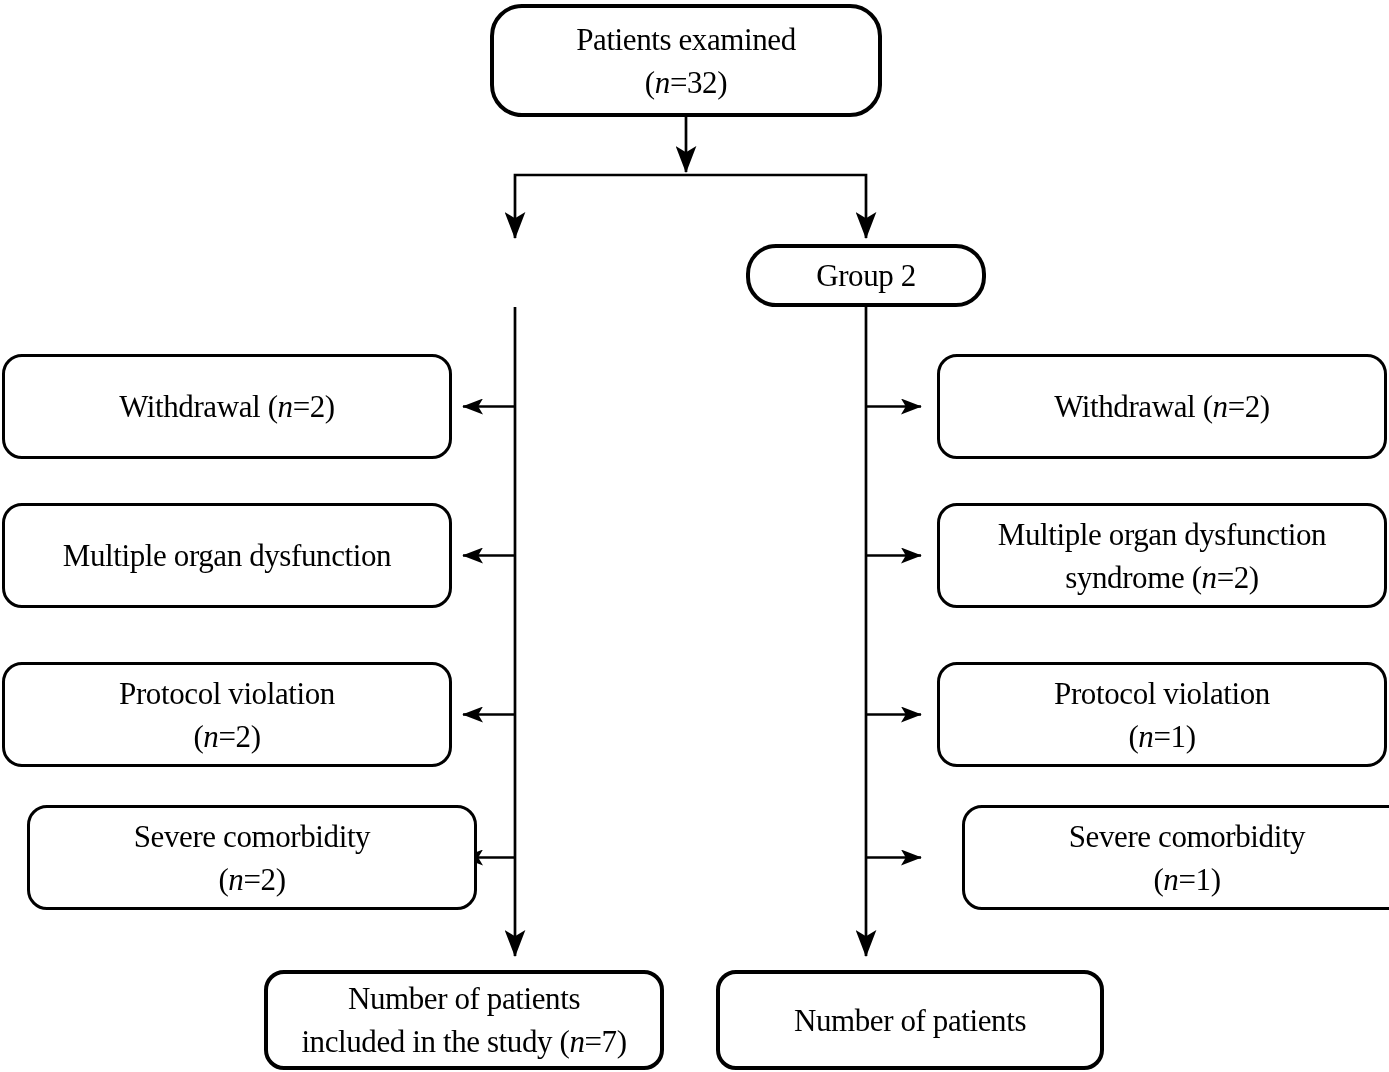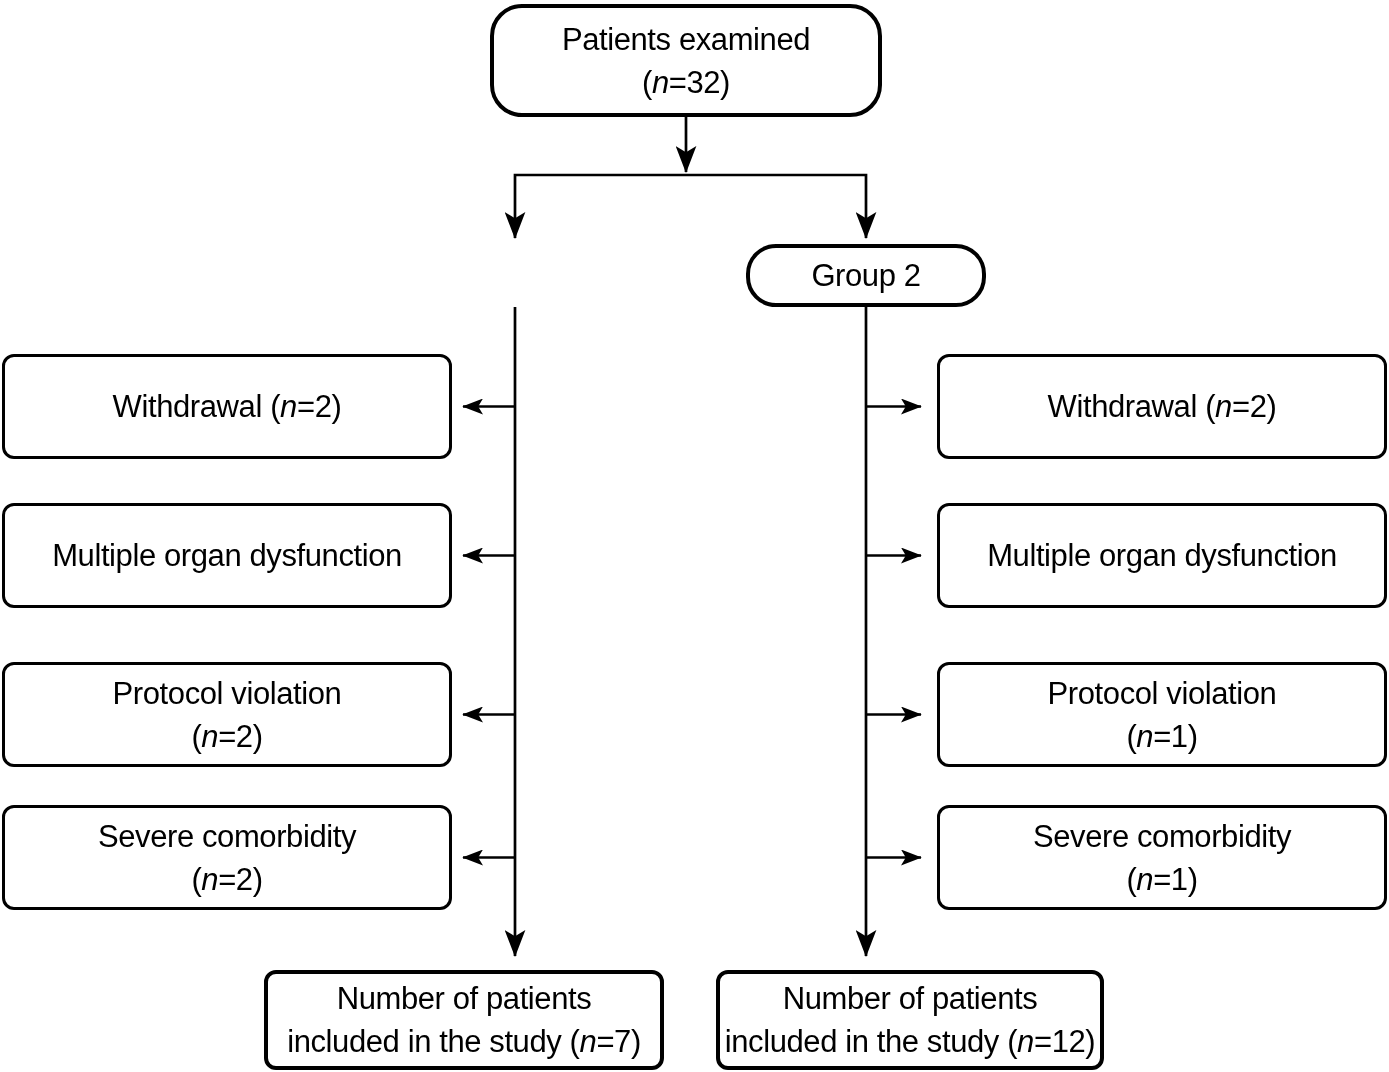--- a/index.html
+++ b/index.html
@@ -7,56 +7,57 @@
     padding: 0;
     background: #ffffff;
     font-family: "Liberation Sans", "DejaVu Sans", sans-serif;
   }
   #canvas {
     position: relative;
     width: 1389px;
     height: 1072px;
     background: #ffffff;
     overflow: hidden;
+    font-family: Liberation Serif, serif;
   }
   #connectors {
     position: absolute;
     left: 0;
     top: 0;
     width: 1389px;
     height: 1072px;
     pointer-events: none;
   }
   .box {
     position: absolute;
     box-sizing: border-box;
     background: #ffffff;
     border: 3.5px solid #000000;
-    border-radius: 12px;
+    border-radius: 20px;
     display: flex;
     flex-direction: column;
     justify-content: center;
     align-items: center;
     text-align: center;
     color: #000000;
     font-size: 31px;
     line-height: 43px;
     letter-spacing: -0.4px;
     white-space: nowrap;
   }
   .box span { display: block; }
   .b-root   { left: 490px; top: 4px;   width: 392px; height: 113px; border-width: 4px; border-radius: 32px; }
   .b-group1 { left: 395px; top: 244px; width: 240px; height: 63px;  border-width: 4px; border-radius: 30px; }
   .b-group2 { left: 746px; top: 244px; width: 240px; height: 63px;  border-width: 4px; border-radius: 30px; }
   .b-left  { left: 2px;   width: 450px; height: 105px; }
   .b-right { left: 937px; width: 450px; height: 105px; }
   .row1 { top: 354px; }
   .row2 { top: 503px; }
   .row3 { top: 662px; }
-  .row4 { top: 805px; }
+  .row4 { top: 805px; margin-left: 25px; }
   .b-incl1 { left: 264px; top: 970px; width: 400px; height: 100px; border-width: 4px; }
   .b-incl2 { left: 716px; top: 970px; width: 388px; height: 100px; border-width: 4px; }
   .conn {
     stroke: #000000;
     stroke-width: 2.7;
     fill: none;
     stroke-linejoin: miter;
   }
   i { font-style: italic; }
 </style>
@@ -114,32 +115,32 @@
   <div class="box b-left row4">
     <span>Severe comorbidity</span>
     <span>(<i>n</i>=2)</span>
   </div>
 
   <div class="box b-right row1">
     <span>Withdrawal (<i>n</i>=2)</span>
   </div>
   <div class="box b-right row2">
     <span>Multiple organ dysfunction</span>
+    <span>syndrome (<i>n</i>=2)</span>
   </div>
   <div class="box b-right row3">
     <span>Protocol violation</span>
     <span>(<i>n</i>=1)</span>
   </div>
   <div class="box b-right row4">
     <span>Severe comorbidity</span>
     <span>(<i>n</i>=1)</span>
   </div>
 
   <div class="box b-incl1">
     <span>Number of patients</span>
     <span>included in the study (<i>n</i>=7)</span>
   </div>
   <div class="box b-incl2">
     <span>Number of patients</span>
-    <span>included in the study (<i>n</i>=12)</span>
   </div>
 
 </div>
 
 </body></html>

